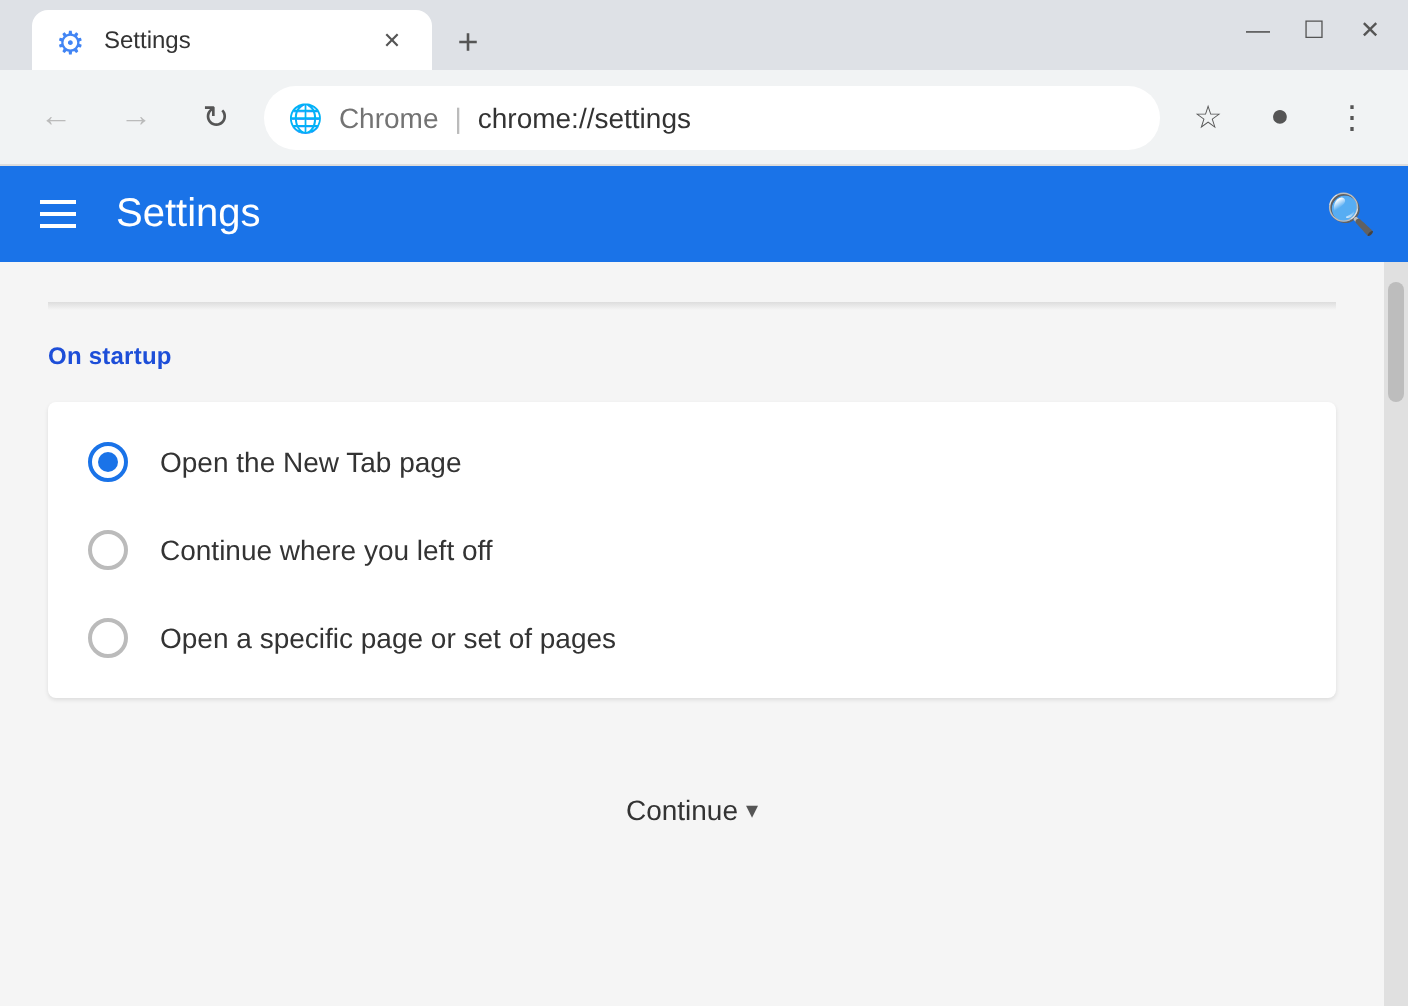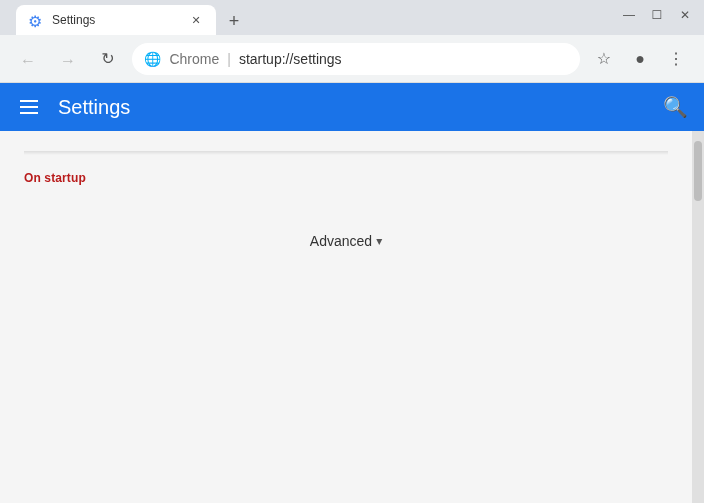--- a/index.html
+++ b/index.html
@@ -216,21 +216,21 @@
     .top-divider {
       height: 4px;
       background: linear-gradient(to bottom, #ddd, transparent);
       margin-bottom: 16px;
     }
 
     
     .section-title {
       font-size: 12px;
       font-weight: 600;
-      color: #b91c1c;
+      color: #1d4ed8;
       margin-bottom: 16px;
       letter-spacing: 0.01em;
     }
 
     .options-card {
       background: white;
       border-radius: 4px;
       padding: 8px 0;
       box-shadow: 0 1px 2px rgba(0,0,0,0.1);
     }
@@ -310,21 +310,21 @@
 </div>
 
 <div class="nav-bar">
   <div class="nav-btn disabled">←</div>
   <div class="nav-btn disabled">→</div>
   <div class="nav-btn">↻</div>
   <div class="address-bar">
     <span class="address-globe">🌐</span>
     <span class="address-chrome">Chrome</span>
     <span class="address-sep">|</span>
-    <span class="address-url">startup://settings</span>
+    <span class="address-url">chrome://settings</span>
   </div>
   <div class="nav-right">
     <div class="nav-btn">☆</div>
     <div class="nav-btn">●</div>
     <div class="nav-btn">⋮</div>
   </div>
 </div>
 
 <div class="settings-header">
   <div class="menu-icon">
@@ -333,23 +333,39 @@
     <span></span>
   </div>
   <span class="settings-title">Settings</span>
   <span class="search-icon">🔍</span>
 </div>
 
 <div class="content-area">
   <div class="content-inner">
     <div class="top-divider"></div>
     <div class="section-title">On startup</div>
+    <div class="options-card">
+      <div class="option-row">
+        <div class="radio-outer selected">
+          <div class="radio-inner"></div>
+        </div>
+        <span class="option-label">Open the New Tab page</span>
+      </div>
+      <div class="option-row">
+        <div class="radio-outer"></div>
+        <span class="option-label">Continue where you left off</span>
+      </div>
+      <div class="option-row">
+        <div class="radio-outer"></div>
+        <span class="option-label">Open a specific page or set of pages</span>
+      </div>
+    </div>
     <div class="advanced-section">
       <div class="advanced-btn">
-        <span>Advanced</span>
+        <span>Continue</span>
         <span class="chevron-down">▾</span>
       </div>
     </div>
   </div>
   <div class="scrollbar">
     <div class="scrollbar-thumb"></div>
   </div>
 </div>
 
 </body></html>

